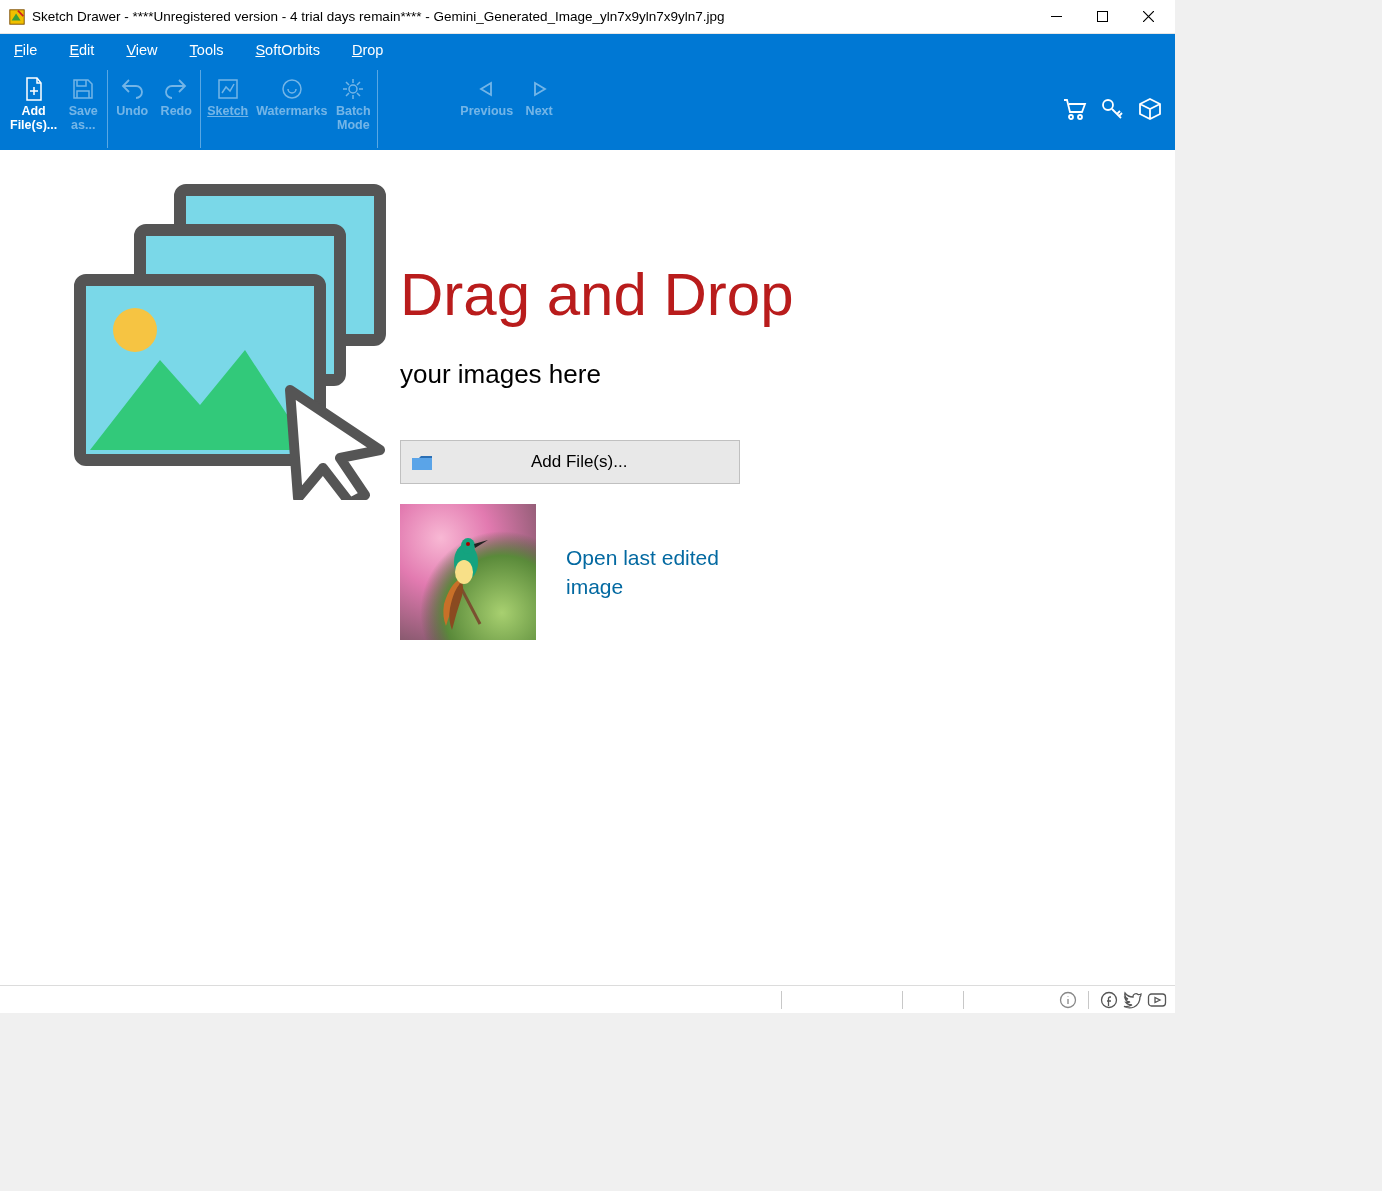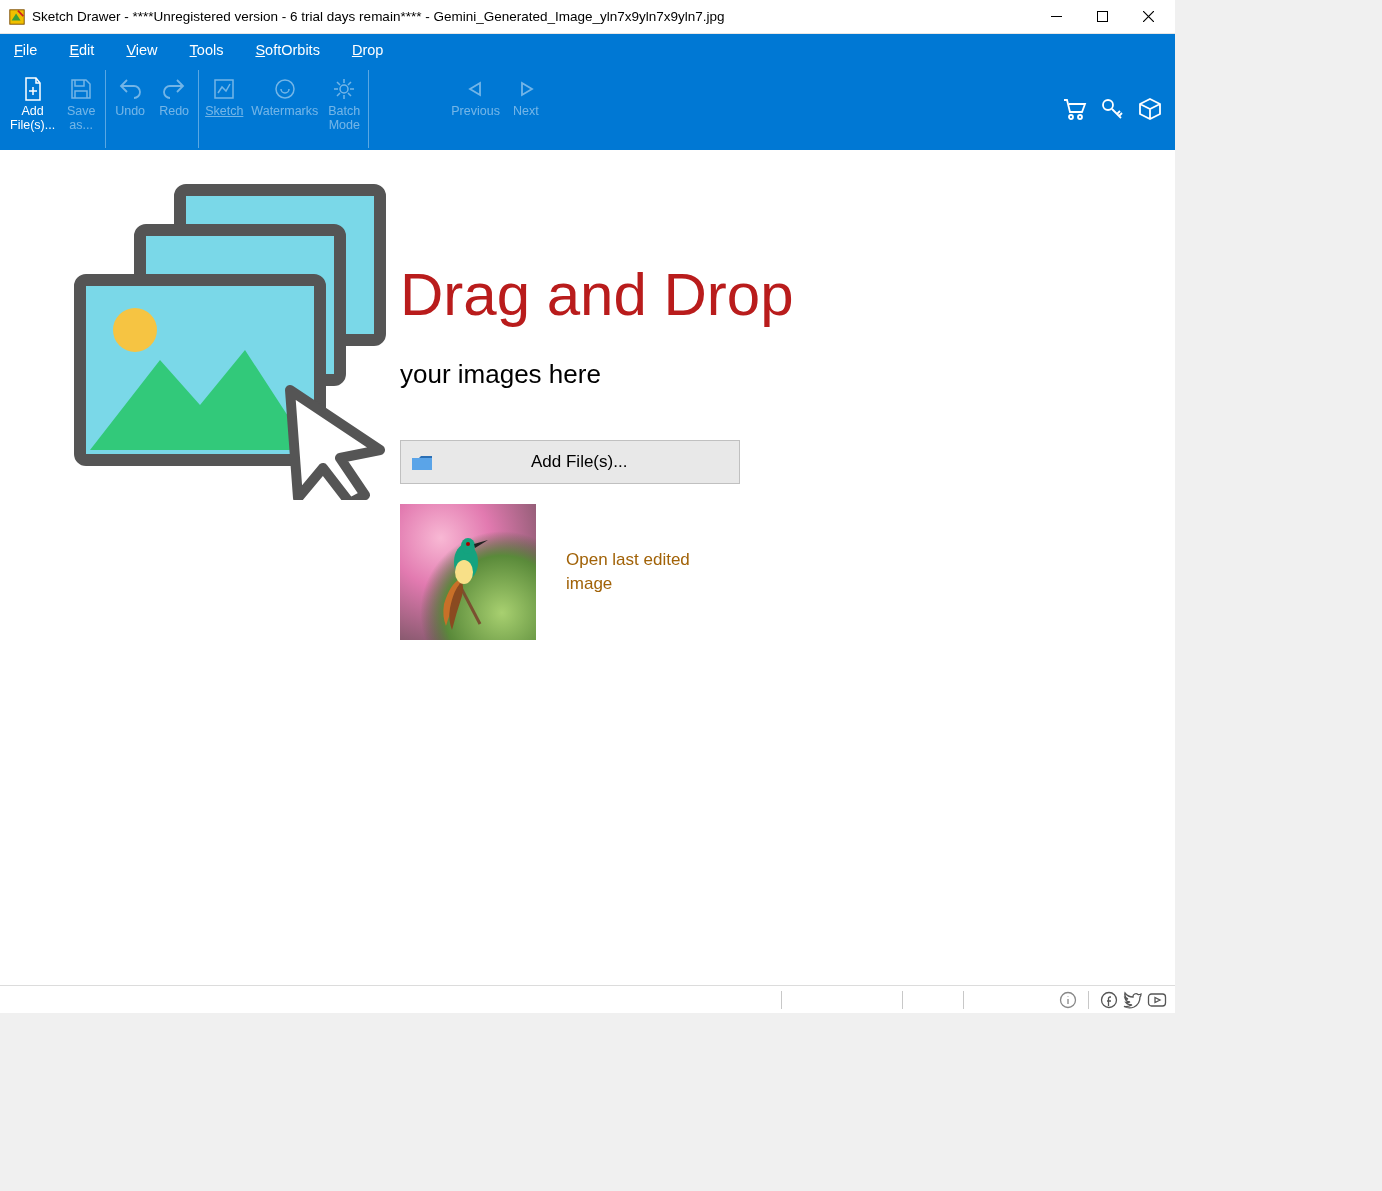--- a/index.html
+++ b/index.html
@@ -49,20 +49,21 @@
 }
 .menubar .menu-item::first-letter { text-decoration: underline; }
 
 
 .toolbar {
   height: 84px;
   background: #0078d4;
   display: flex;
   align-items: flex-start;
   padding: 4px 4px 0 4px;
+  font-weight: bold;
 }
 .toolgroup {
   display: flex;
   height: 78px;
   align-items: stretch;
   border-right: 1px solid rgba(255,255,255,0.35);
   padding: 0 2px;
 }
 .toolgroup:last-of-type { border-right: none; }
 .toolbtn {
@@ -122,21 +123,21 @@
 .lastedited {
   margin-top: 20px;
   display:flex; align-items:center; gap: 30px;
   cursor:pointer;
 }
 .lastedited .thumb {
   width: 136px; height: 136px;
   background: radial-gradient(circle at 30% 30%, #f7a0c0 0%, #d86aa0 40%, #5a8a3a 70%, #99c060 100%);
   position:relative; overflow:hidden;
 }
-.lastedited .lbl { font-size: 17px; color:#a16207; max-width:160px; line-height:1.4;}
+.lastedited .lbl { font-size: 21px; color:#0369a1; max-width:160px; line-height:1.4;}
 
 
 .statusbar {
   height: 28px;
   background: #ffffff;
   border-top: 1px solid #dcdcdc;
   display:flex; align-items:center;
   padding-right: 8px;
   gap: 4px;
 }
@@ -148,21 +149,21 @@
 <body>
 
 <div class="titlebar">
   <span class="app-icon">
     <svg viewBox="0 0 20 20">
         <rect x="2" y="2" width="16" height="16" fill="#f0c000" stroke="#7a4a00" stroke-width="1"></rect>
         <path d="M4 14 L9 6 L14 14 Z" fill="#3aa03a"></path>
         <path d="M11 3 L17 9" stroke="#d02020" stroke-width="2"></path>
       </svg>
   </span>
-  <span class="title-text">Sketch Drawer - ****Unregistered version - 6 trial days remain**** - Gemini_Generated_Image_yln7x9yln7x9yln7.jpg</span>
+  <span class="title-text">Sketch Drawer - ****Unregistered version - 4 trial days remain**** - Gemini_Generated_Image_yln7x9yln7x9yln7.jpg</span>
   <span class="spacer"></span>
   <div class="win-btn">
     <svg viewBox="0 0 11 11">
         <path d="M0 5.5 H11" stroke="#000" stroke-width="1"></path>
       </svg>
   </div>
   <div class="win-btn">
     <svg viewBox="0 0 11 11">
         <rect x="0.5" y="0.5" width="10" height="10" fill="none" stroke="#000" stroke-width="1"></rect>
       </svg>

